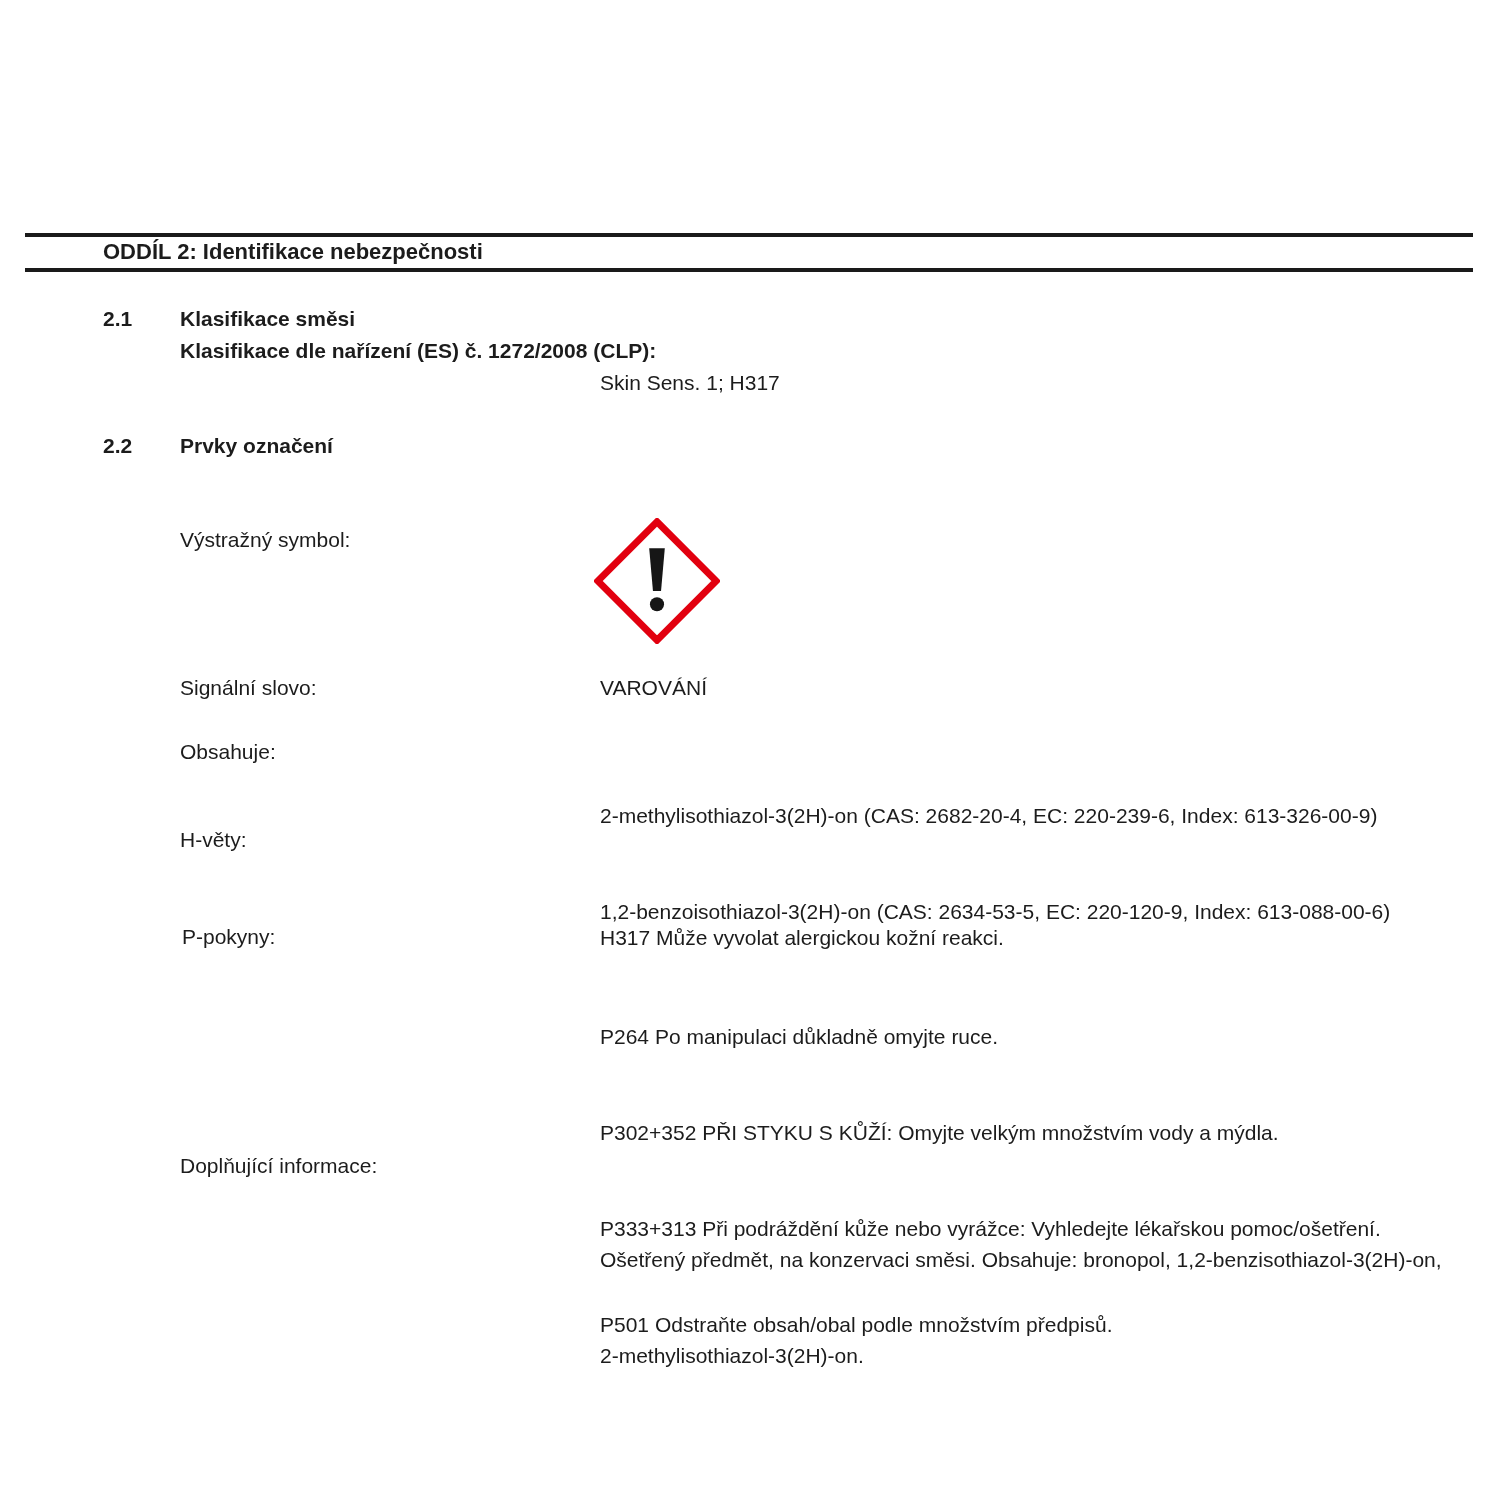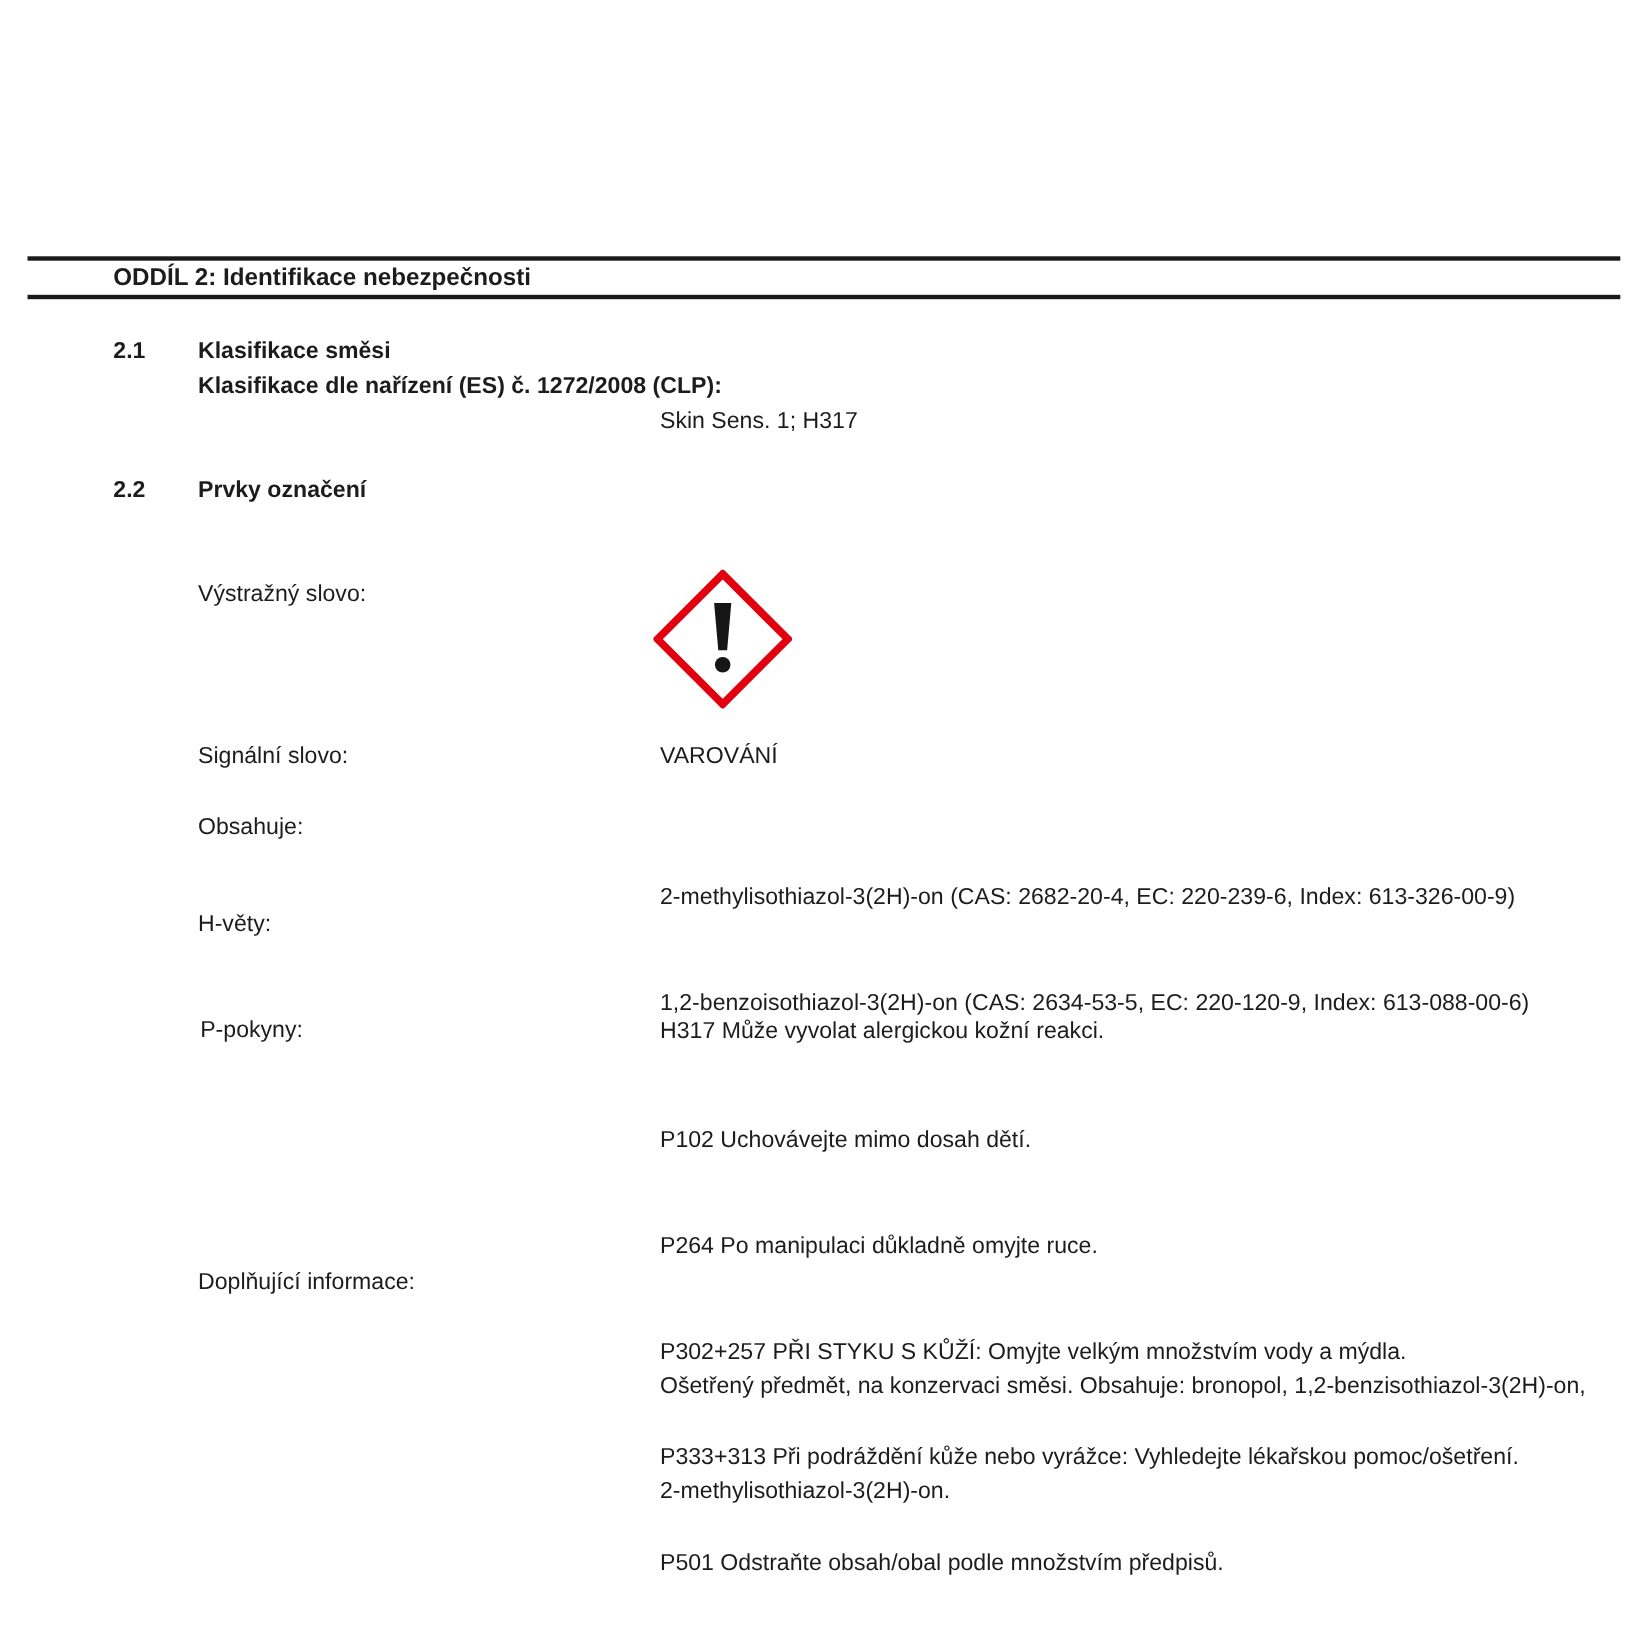--- a/index.html
+++ b/index.html
@@ -49,21 +49,21 @@
   <div class="rule" style="top:268px;"></div>
 
   <div class="abs txt bold" style="left:103px; top:303px;">2.1</div>
   <div class="abs txt bold" style="left:180px; top:303px;">Klasifikace směsi</div>
   <div class="abs txt bold" style="left:180px; top:335px;">Klasifikace dle nařízení (ES) č. 1272/2008 (CLP):</div>
   <div class="abs txt" style="left:600px; top:367px;">Skin Sens. 1; H317</div>
 
   <div class="abs txt bold" style="left:103px; top:430px;">2.2</div>
   <div class="abs txt bold" style="left:180px; top:430px;">Prvky označení</div>
 
-  <div class="abs txt" style="left:180px; top:524px;">Výstražný slovo:</div>
+  <div class="abs txt" style="left:180px; top:524px;">Výstražný symbol:</div>
 
   <div class="abs" style="left:594px; top:518px;">
     <svg class="picto" width="126" height="126" viewBox="0 0 100 100" aria-hidden="true">
       <path d="M50 3 L97 50 L50 97 L3 50 Z" fill="#ffffff" stroke="#e2000f" stroke-width="5.5" stroke-linejoin="miter"></path>
       <path d="M43.8 24 L56.2 24 L53.2 58 L46.8 58 Z" fill="#161616"></path>
       <circle cx="50" cy="68.5" r="5.6" fill="#161616"></circle>
     </svg>
   </div>
 
   <div class="abs txt" style="left:180px; top:672px;">Signální slovo:</div>
@@ -75,23 +75,22 @@
     <div>1,2-benzoisothiazol-3(2H)-on (CAS: 2634-53-5, EC: 220-120-9, Index: 613-088-00-6)</div>
   </div>
 
   <div class="abs txt" style="left:180px; top:824px;">H-věty:</div>
   <div class="abs txt lines" style="left:600px; top:858px;">
     <div>H317 Může vyvolat alergickou kožní reakci.</div>
   </div>
 
   <div class="abs txt" style="left:182px; top:921px;text-align:right;">P-pokyny:</div>
   <div class="abs txt lines" style="left:600px; top:957px;">
-    <div>P102 Uchovávejte mimo dosah dětí.</div>
     <div>P264 Po manipulaci důkladně omyjte ruce.</div>
-    <div>P302+257 PŘI STYKU S KŮŽÍ: Omyjte velkým množstvím vody a mýdla.</div>
+    <div>P302+352 PŘI STYKU S KŮŽÍ: Omyjte velkým množstvím vody a mýdla.</div>
     <div>P333+313 Při podráždění kůže nebo vyrážce: Vyhledejte lékařskou pomoc/ošetření.</div>
     <div>P501 Odstraňte obsah/obal podle množstvím předpisů.</div>
   </div>
 
   <div class="abs txt" style="left:180px; top:1150px;">Doplňující informace:</div>
   <div class="abs txt lines" style="left:600px; top:1180px;">
     <div>Ošetřený předmět, na konzervaci směsi. Obsahuje: bronopol, 1,2-benzisothiazol-3(2H)-on,</div>
     <div>2-methylisothiazol-3(2H)-on.</div>
   </div>
 

